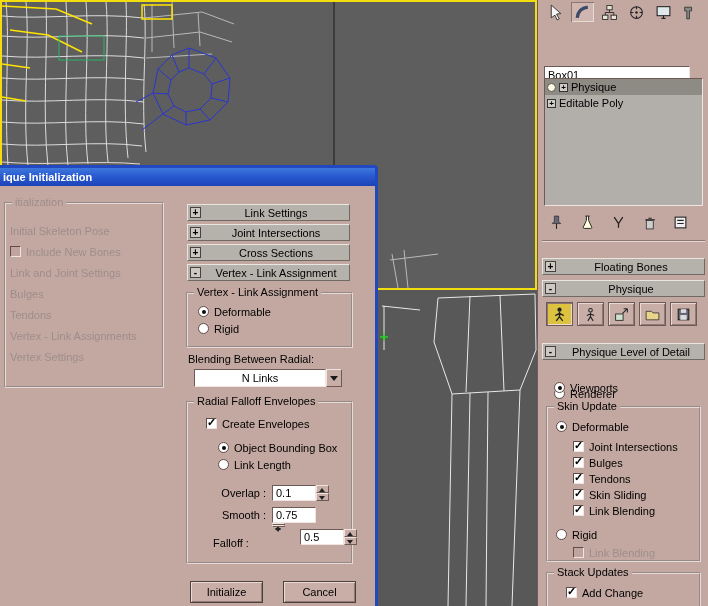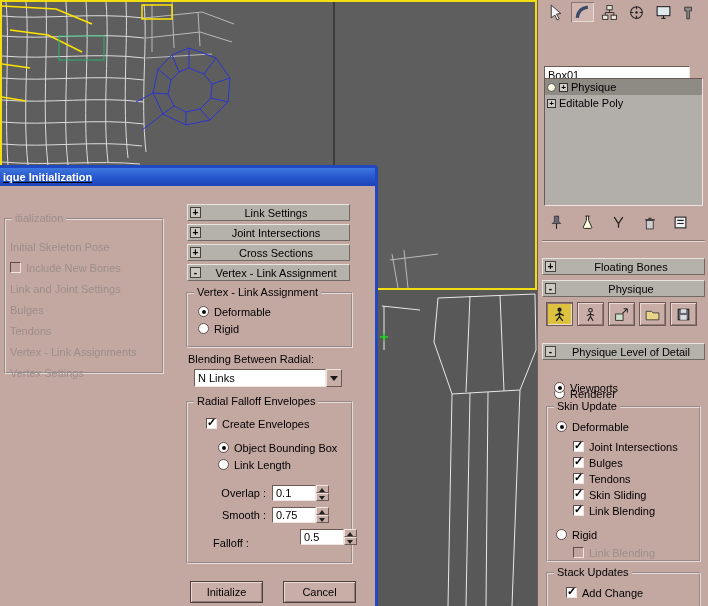--- a/index.html
+++ b/index.html
@@ -59,21 +59,21 @@
   .stack-tools .iconbtn { width:20px; height:20px; }
   .hdiv { position:absolute; left:4px; width:163px; height:2px; border-top:1px solid #8a7571; border-bottom:1px solid #e8d9d5; }
   .phys-tools { position:absolute; left:8px; top:302px; display:flex; gap:4px; }
   .phys-tools .iconbtn { width:27px; height:24px; background:#c9aea8;
         box-shadow: inset 1px 1px 0 #ead9d5, inset -1px -1px 0 #907a75; border:1px solid #6e5a55; }
   .phys-tools .iconbtn.active { background:#dcc23e; box-shadow: inset 1px 1px 0 #8d7672, inset -1px -1px 0 #ead9d5; }
 
   
   .dialog { position:absolute; left:0; top:165px; width:378px; height:441px; z-index:30;
             border-top:3px solid #2248c0; border-right:3px solid #2248c0; border-top-right-radius:4px;
-            background:#c3a8a2;text-decoration:underline; }
+            background:#c3a8a2; }
   .titlebar { height:18px; background:linear-gradient(180deg,#3d78dd 0%,#2a5ad0 45%,#1c43b8 100%);
               color:#fff; font-weight:bold; line-height:18px; padding-left:3px; }
   .dlg-body { position:absolute; left:0; top:21px; right:0; bottom:0; }
   .spinner { position:absolute; display:flex; height:16px; }
   .sp-field { width:44px; background:#fff; padding:1px 3px; border:1px solid;
               border-color:#6e5a55 #f0e4e0 #f0e4e0 #6e5a55; }
   .sp-btns { display:flex; flex-direction:column; width:13px; }
   .sp-up,.sp-dn { flex:1; background:#c9aea8; border:1px solid; border-color:#f0e4e0 #6e5a55 #6e5a55 #f0e4e0; position:relative; }
   .sp-up::after { content:""; position:absolute; left:2px; top:2px; border-left:3px solid transparent;
                   border-right:3px solid transparent; border-bottom:4px solid #222; }
@@ -345,21 +345,21 @@
         <span class="cb on"></span>
         <span>Add Change</span>
       </div>
     </div>
   </div>
 
   <div class="dialog">
     <div class="titlebar">ique Initialization</div>
     <div class="dlg-body">
 
-      <div class="group disabled" style="left:4px; top:29px; width:160px; height:156px;">
+      <div class="group disabled" style="left:4px; top:13px; width:160px; height:186px;">
         <span class="group-label">itialization</span>
         <div class="crow" style="left:4px; top:20px;">
           <span>Initial Skeleton Pose</span>
         </div>
         <div class="crow" style="left:4px; top:41px;">
           <span class="cb"></span>
           <span>Include New Bones</span>
         </div>
         <div class="crow" style="left:4px; top:62px;">
           <span>Link and Joint Settings</span>
@@ -402,21 +402,21 @@
           <span>Deformable</span>
         </div>
         <div class="crow" style="left:10px; top:28px;">
           <span class="rd"></span>
           <span>Rigid</span>
         </div>
       </div>
 
       <div class="rlabel" style="left:188px; top:164px;">Blending Between Radial:</div>
 
-      <div class="combo" style="left:194px; top:180px; width:148px;">
+      <div class="combo" style="left:194px; top:180px; width:148px;text-align:center;">
         <div class="combo-field sunken">N Links</div>
         <div class="combo-btn raised">
           <div class="arr-dn"></div>
         </div>
       </div>
 
       <div class="group" style="left:186px; top:212px; width:167px; height:163px;">
         <span class="group-label">Radial Falloff Envelopes</span>
         <div class="crow" style="left:18px; top:14px;">
           <span class="cb on"></span>
@@ -434,21 +434,21 @@
         <div class="rlabel" style="left:8px; top:84px; width:70px; text-align:right;">Overlap :</div>
         <div class="spinner" style="left:84px; top:82px;">
           <div class="sp-field">0.1</div>
           <div class="sp-btns">
               <div class="sp-up"></div>
             <div class="sp-dn"></div>
             </div>
         </div>
 
         <div class="rlabel" style="left:8px; top:106px; width:70px; text-align:right;">Smooth :</div>
-        <div class="spinner" style="left:84px; top:104px;">
+        <div class="spinner" style="left:84px; top:104px;flex-direction:column;">
           <div class="sp-field">0.75</div>
           <div class="sp-btns">
               <div class="sp-up"></div>
             <div class="sp-dn"></div>
             </div>
         </div>
 
         <div class="rlabel" style="left:8px; top:128px; width:70px; text-align:center;margin-top:6px;">Falloff :</div>
         <div class="spinner" style="left:84px; top:126px;padding-left:28px;">
           <div class="sp-field">0.5</div>

